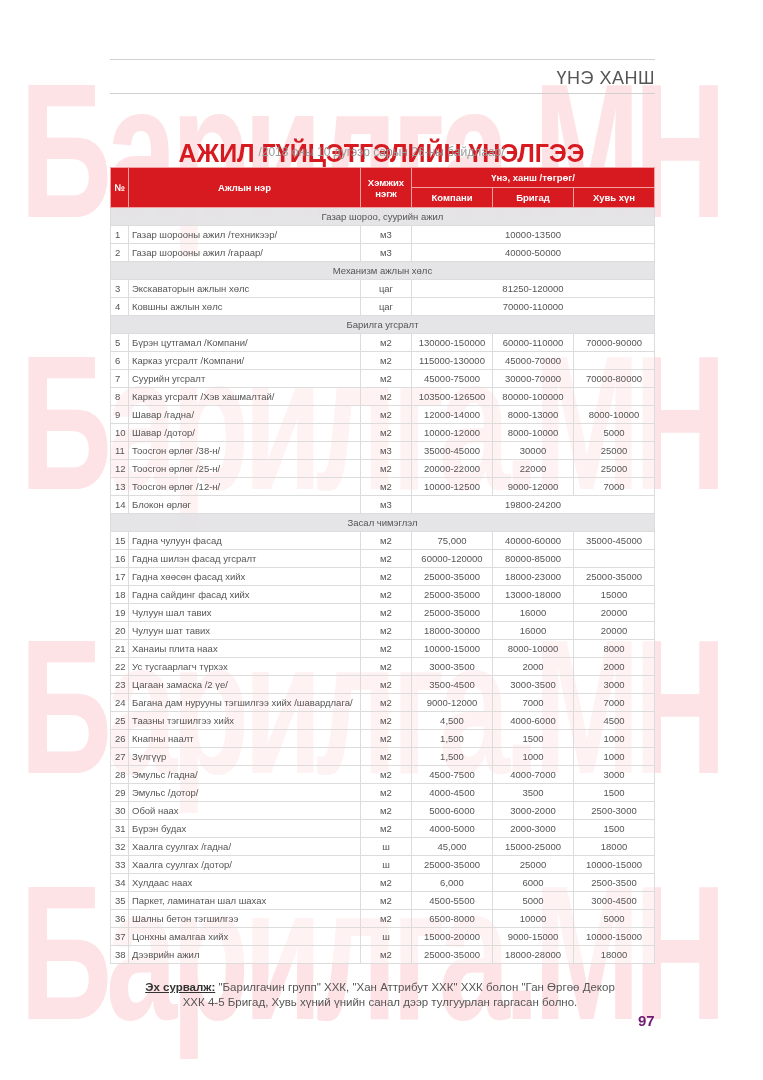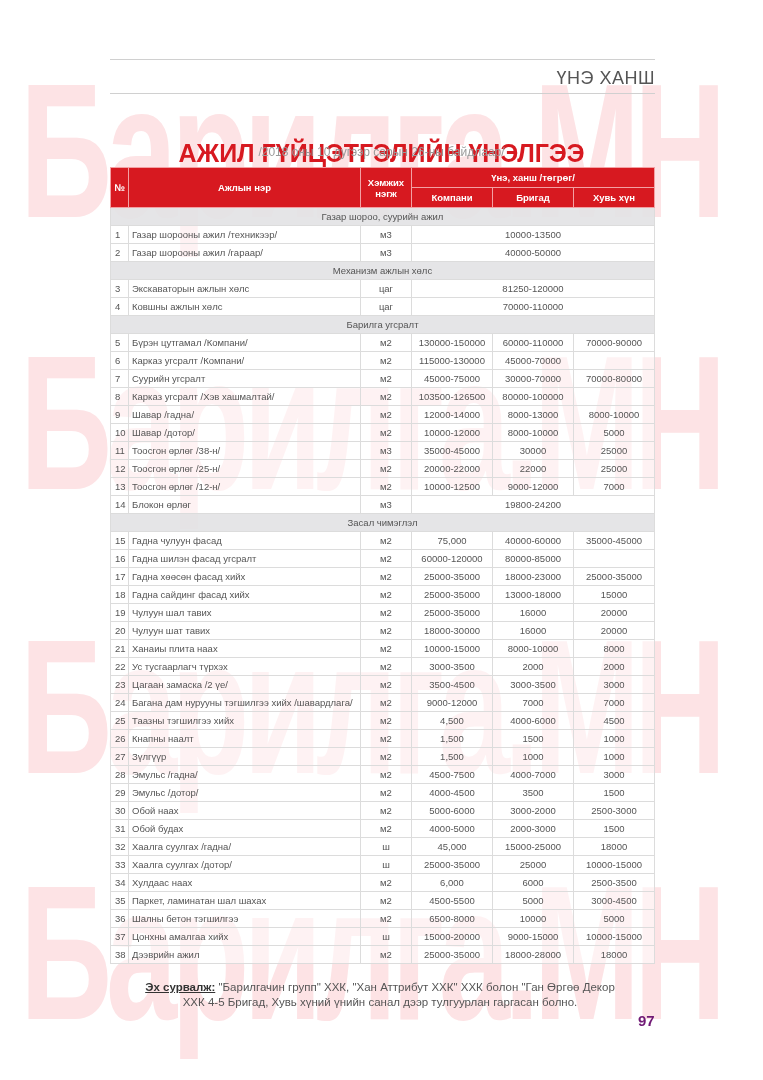--- a/index.html
+++ b/index.html
@@ -312,21 +312,21 @@
         <tr>
           <td class="no">30</td>
           <td class="name">Обой наах</td>
           <td class="unit">м2</td>
           <td class="price">5000-6000</td>
           <td class="price">3000-2000</td>
           <td class="price">2500-3000</td>
         </tr>
         <tr>
           <td class="no">31</td>
-          <td class="name">Обой будах</td>
+          <td class="name">Бүрэн будах</td>
           <td class="unit">м2</td>
           <td class="price">4000-5000</td>
           <td class="price">2000-3000</td>
           <td class="price">1500</td>
         </tr>
         <tr>
           <td class="no">32</td>
           <td class="name">Хаалга суулгах /гадна/</td>
           <td class="unit">ш</td>
           <td class="price">45,000</td>

